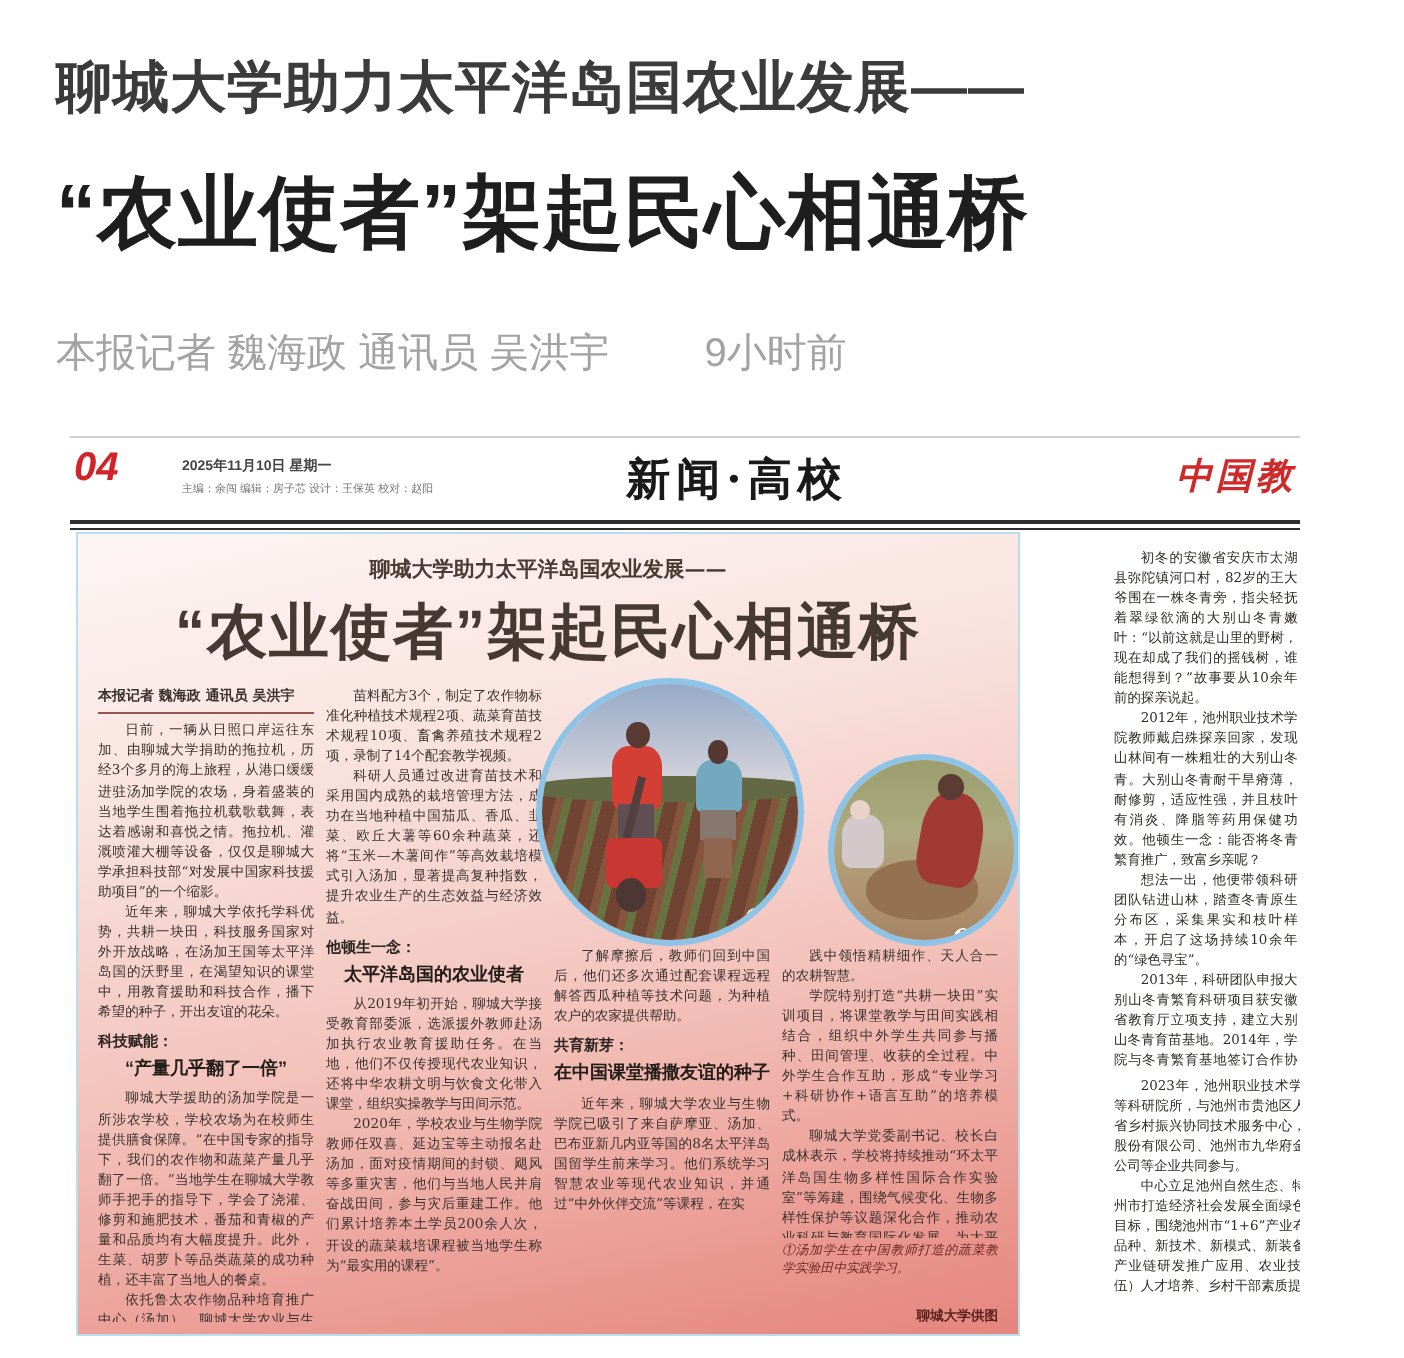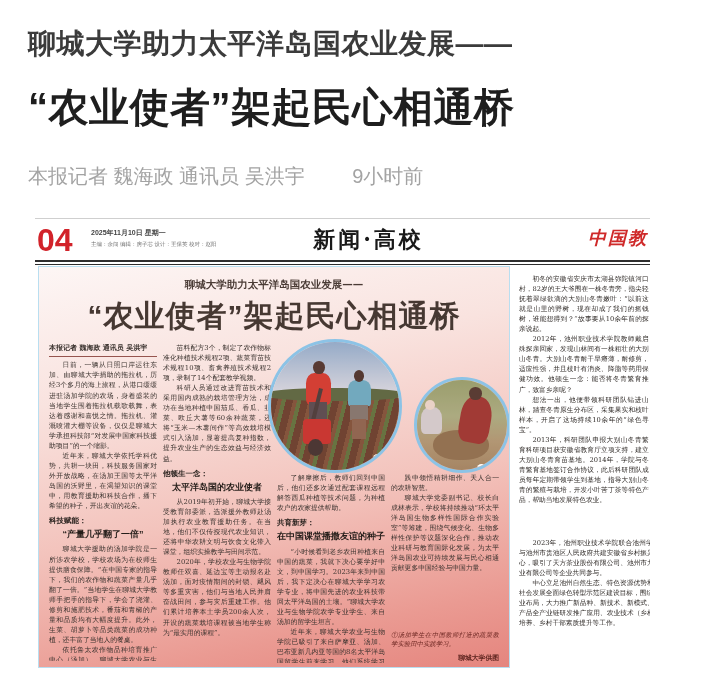--- a/index.html
+++ b/index.html
@@ -15,22 +15,22 @@
   .art-title  { font-size:40px; font-weight:700; color:#1e1e1e; letter-spacing:.5px; margin-top:22px; line-height:1.2; }
   .art-byline { margin-top:32px; font-size:20px; color:#a3a3a3; }
   .art-byline .time { margin-left:42px; }
 
   
   .np {
     position:absolute; left:35px; top:216px; width:667px; height:463px;
     background:#fff; overflow:hidden; font-family:"DejaVu Serif", serif;
   }
   .np-topline { position:absolute; left:0; top:2px; right:6px; border-top:1px solid #cfcfcf; }
-  .np-pageno { position:absolute; left:2px; top:8px; font-size:32px; font-weight:700; color:#d2232a;
-               font-family:"Liberation Sans", sans-serif; line-height:1; }
+  .np-pageno { position:absolute; left:2px; top:8px; font-size:20px; font-weight:700; color:#d2232a;
+               font-family:"Liberation Sans", sans-serif; line-height:1;font-style:italic; }
   .np-dateblock { position:absolute; left:56px; top:12px; color:#444; font-family:"Liberation Sans", sans-serif; }
   .np-date  { font-size:7px; font-weight:700; }
   .np-staff { font-size:5.5px; color:#777; margin-top:3px; }
   .np-section { position:absolute; left:0; right:0; top:9px; text-align:center;
                 font-size:22px; font-weight:700; color:#191919; letter-spacing:3px; }
   .np-logo { position:absolute; right:14px; top:10px; font-size:18px; font-weight:700; font-style:italic;
              color:#cf2a2a; letter-spacing:2px; }
   .np-rule2 { position:absolute; left:0; right:0; top:44px; height:5px;
               border-top:2px solid #2e2e2e; border-bottom:1px solid #2e2e2e; }
 
@@ -52,21 +52,21 @@
   .sub { margin:4px 0 3px; text-indent:0; font-family:"Liberation Sans", sans-serif; }
   .sub .lbl { display:block; font-size:7.5px; font-weight:700; color:#2e2622; }
   .sub .ttl { display:block; font-size:9px; font-weight:700; color:#241d19; margin-top:2px; text-align:center; white-space:nowrap; }
   .c1,.c2 { top:76px; height:318px; }
   .c1 { left:10px; } .c2 { left:124px; }
   .c3,.c4 { top:206px; height:190px; }
   .c3 { left:238px; } .c4 { left:352px; display:flex; flex-direction:column; }
   .c4 .flow { flex:1; overflow:hidden; }
   .caps { margin-top:2px; }
   .caps p { text-indent:0; font-style:italic; font-weight:400; font-size:6.4px; color:#6e2823; line-height:1.4; }
-  .credit { text-align:right; font-weight:700; font-size:6.8px; color:#5d241f; margin-top:4px; }
+  .credit { text-align:right; font-weight:700; font-size:6.8px; color:#5d241f; margin-top:14px; }
 
   
   .photo { position:absolute; border-radius:50%; border:3px solid #8cc3e6; overflow:hidden; }
   .ph-big { left:229px; top:72px; width:134px; height:134px; }
   .ph-sm  { left:375px; top:110px; width:96px; height:96px; }
   .photo .tint { position:absolute; inset:0; background:rgba(238,148,140,.20); z-index:5; }
   .ph-big .sky { position:absolute; inset:0 0 56% 0; background:linear-gradient(#7fb0d6,#d9e9f3); }
   .ph-big .trees { position:absolute; left:-5%; right:-5%; top:36%; height:10%; background:#3f5e33; border-radius:45%; }
   .ph-big .field { position:absolute; inset:44% 0 0 0;
       background:repeating-linear-gradient(104deg,#502f1c 0 7px,#6b452a 7px 11px,#476b2f 11px 15px); }
@@ -90,21 +90,21 @@
   .badge { position:absolute; z-index:6; width:9px; height:9px; border-radius:50%; background:#fff; color:#333;
            font-size:6px; line-height:9px; text-align:center; font-family:"Liberation Sans", sans-serif; }
   .bdg1 { left:102px; top:112px; } .bdg2 { left:60px; top:84px; }
 
   
   .side { position:absolute; left:484px; top:54px; width:182px; height:409px; color:#2f2a27;
           font-size:6.7px; line-height:1.5; text-align:justify; }
   .side .byl { font-weight:700; font-size:7.5px; border-bottom:1px solid #aaa; padding-bottom:3px; }
   .side-top { display:flex; margin-top:4px; height:260px; }
   .side-top .stx { flex:1; overflow:hidden; padding-right:4px; }
-  .side p { text-indent:2em; }
+  .side p { text-indent:2em;margin-left:38px; }
   .v-head { writing-mode:vertical-rl; font-size:20px; font-weight:700; color:#1c1c1c;
             font-family:"Liberation Sans", sans-serif; letter-spacing:1px; line-height:1.6; margin-left:2px; }
   .v-kick { writing-mode:vertical-rl; font-size:7.5px; font-weight:700; color:#333; letter-spacing:3px;
             font-family:"Liberation Sans", sans-serif; margin-left:3px; }
   .side-bottom { margin-top:4px; height:134px; overflow:hidden; }
 </style>
 </head>
 <body>
 
 <div class="page">
@@ -157,27 +157,27 @@
         <p>从2019年初开始，聊城大学接受教育部委派，选派援外教师赴汤加执行农业教育援助任务。在当地，他们不仅传授现代农业知识，还将中华农耕文明与饮食文化带入课堂，组织实操教学与田间示范。</p>
         <p>2020年，学校农业与生物学院教师任双喜、延边宝等主动报名赴汤加，面对疫情期间的封锁、飓风等多重灾害，他们与当地人民并肩奋战田间，参与灾后重建工作。他们累计培养本土学员200余人次，开设的蔬菜栽培课程被当地学生称为“最实用的课程”。</p>
       </div>
 
       <div class="col c3">
         <p>了解摩擦后，教师们回到中国后，他们还多次通过配套课程远程解答西瓜种植等技术问题，为种植农户的农家提供帮助。</p>
         <div class="sub">
           <span class="lbl">共育新芽：</span>
           <span class="ttl">在中国课堂播撒友谊的种子</span>
         </div>
-        <p>“小时候看到老乡农田种植来自中国的蔬菜，我就下决心要学好中文，到中国学习。2023年来到中国后，我下定决心在聊城大学学习农学专业，将中国先进的农业科技带回太平洋岛国的土壤。”聊城大学农业与生物学院农学专业学生、来自汤加的留学生坦言。</p>
         <p>近年来，聊城大学农业与生物学院已吸引了来自萨摩亚、汤加、巴布亚新几内亚等国的8名太平洋岛国留学生前来学习。他们系统学习智慧农业等现代农业知识，并通过“中外伙伴交流”等课程，在实</p>
       </div>
 
       <div class="col c4">
         <div class="flow">
           <p>践中领悟精耕细作、天人合一的农耕智慧。</p>
+          <p>学院特别打造“共耕一块田”实训项目，将课堂教学与田间实践相结合，组织中外学生共同参与播种、田间管理、收获的全过程。中外学生合作互助，形成“专业学习+科研协作+语言互助”的培养模式。</p>
           <p>聊城大学党委副书记、校长白成林表示，学校将持续推动“环太平洋岛国生物多样性国际合作实验室”等筹建，围绕气候变化、生物多样性保护等议题深化合作，推动农业科研与教育国际化发展，为太平洋岛国农业可持续发展与民心相通贡献更多中国经验与中国力量。</p>
         </div>
         <div class="caps">
           <p>①汤加学生在中国教师打造的蔬菜教学实验田中实践学习。</p>
           <div class="credit">聊城大学供图</div>
         </div>
       </div>
 
       <div class="photo ph-big">
         <div class="sky"></div>

